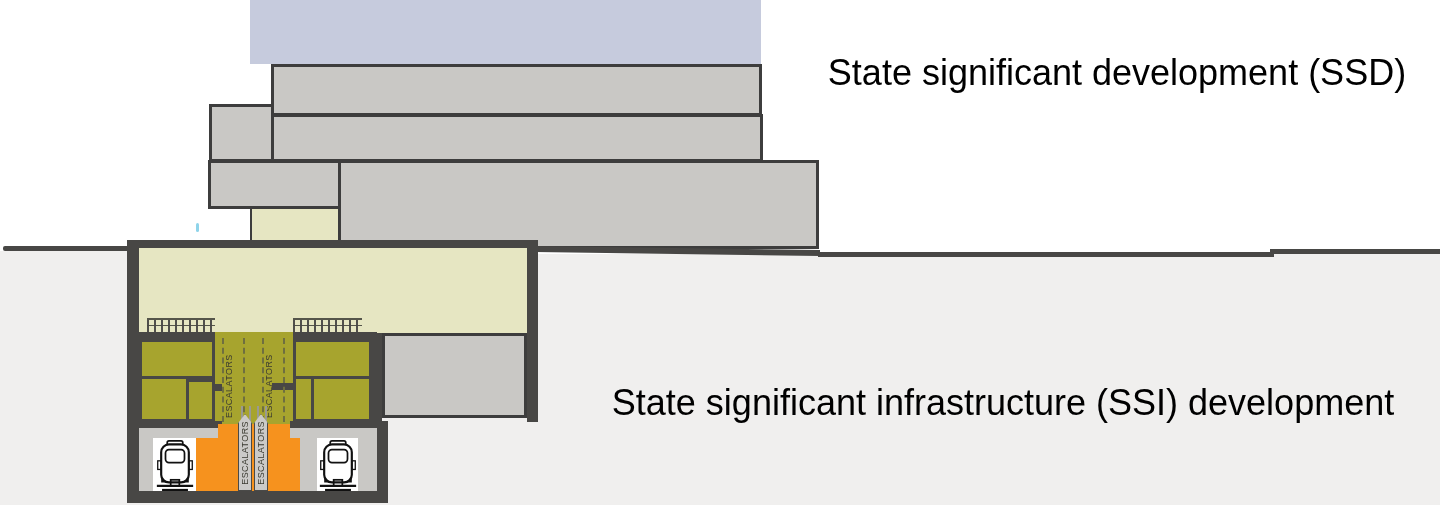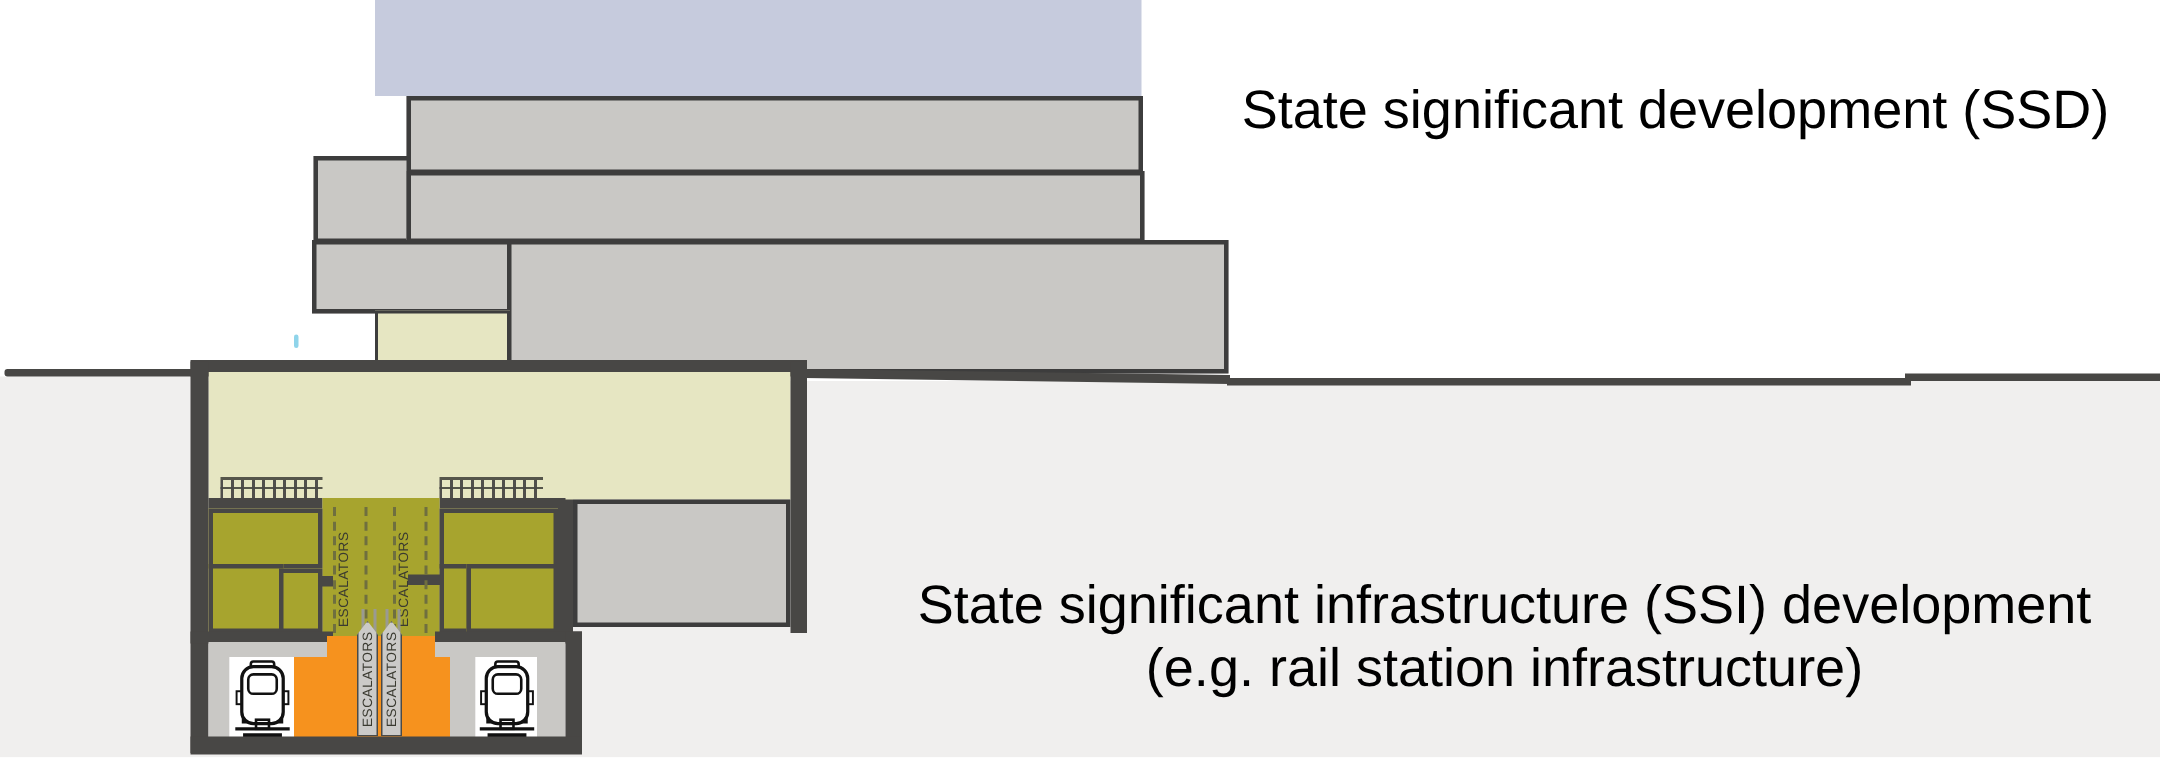--- a/index.html
+++ b/index.html
@@ -156,16 +156,15 @@
     <span class="vtext">ESCALATORS</span>
   </div>
 
   <div class="abs wall" style="left:127px;top:491px;width:261px;height:12px;"></div>
 
   <div class="abs caption" style="left:810px;top:52px;width:614px;">
     <div>State significant development (SSD)</div>
   </div>
   <div class="abs caption" style="left:590px;top:382px;width:826px;">
     <div>State significant infrastructure (SSI) development</div>
-    <div>(e.g. rail station infrastructure)</div>
   </div>
 
 </div>
 
 </body></html>

